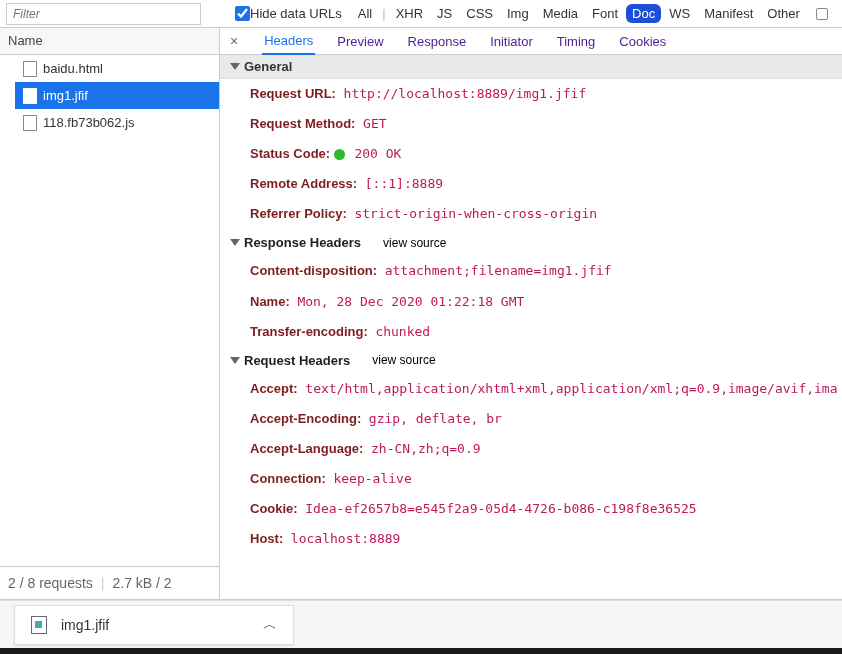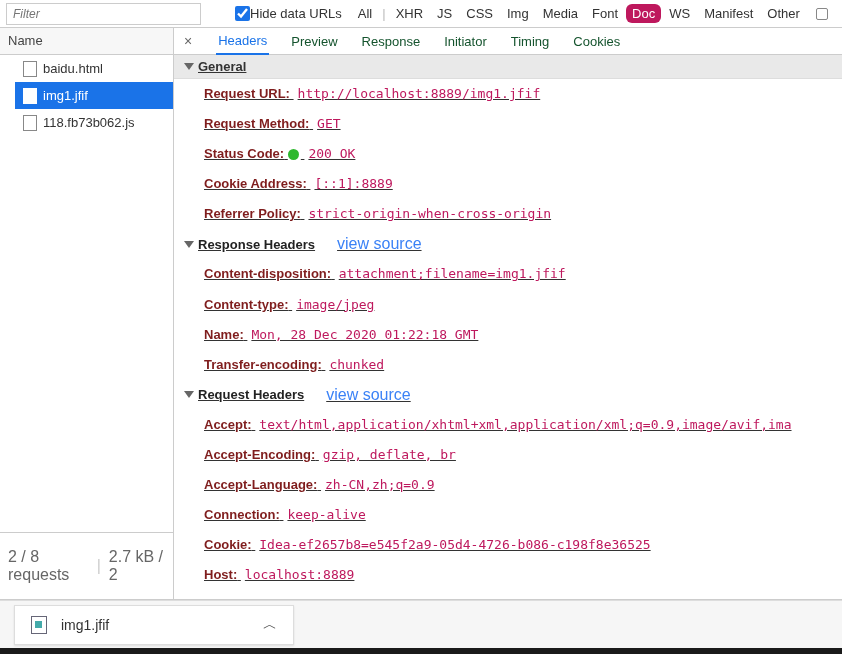--- a/index.html
+++ b/index.html
@@ -48,21 +48,21 @@
       margin-left: 4px;
     }
     .chip {
       padding: 2px 6px;
       font-size: 13px;
       border-radius: 6px;
       cursor: pointer;
       color: #333;
     }
     .chip.active {
-      background: #be185d;
+      background: #1d4ed8;
       color: #fff;
       text-align: right;
     }
     .chip-sep {
       color: #bbb;
       margin: 0 2px;
     }
     .partial-icon {
       width: 12px;
       height: 12px;
@@ -70,21 +70,21 @@
       border-radius: 2px;
       margin-left: 4px;
     }
     .main-area {
       display: flex;
       flex: 1;
       overflow: hidden;
       border-bottom: 1px solid #ccc;
     }
     .left-pane {
-      width: 174px;
+      width: 220px;
       border-right: 1px solid #ccc;
       display: flex;
       flex-direction: column;
     }
     .name-header {
       height: 27px;
       border-bottom: 1px solid #ccc;
       padding: 5px 8px;
       font-size: 13px;
       color: #444;
@@ -114,22 +114,22 @@
       border: 1px solid #888;
       background: #fff;
       flex-shrink: 0;
       position: relative;
     }
     .file-item.selected .file-icon {
       border-color: #fff;
     }
     .left-footer {
       border-top: 1px solid #ccc;
-      padding: 15px 8px;
-      font-size: 16px;
+      padding: 8px 8px;
+      font-size: 14px;
       color: #666;
       display: flex;
       align-items: center;
       gap: 8px;
     }
     .left-footer .sep {
       color: #ccc;
     }
     .right-pane {
       flex: 1;
@@ -146,35 +146,34 @@
       gap: 18px;
     }
     .close-x {
       font-size: 14px;
       color: #666;
       padding: 0 6px;
       cursor: pointer;
     }
     .dtab {
       font-size: 13px;
-      color: #14532d;
+      color: #4c1d95;
       cursor: pointer;
       padding: 4px 2px;
       height: 27px;
       display: flex;
       align-items: center;
     }
     .dtab.active {
       color: #1a73e8;
       border-bottom: 2px solid #1a73e8;
     }
     .detail-body {
       flex: 1;
       overflow: auto;
-      text-decoration: underline;
     }
     .section-header {
       background: #e9e9e9;
       padding: 4px 10px;
       font-weight: bold;
       font-size: 13px;
       color: #333;
       display: flex;
       align-items: center;
       gap: 4px;
@@ -186,23 +185,23 @@
       font-weight: bold;
       font-size: 13px;
       color: #222;
       display: flex;
       align-items: center;
       gap: 4px;
       cursor: pointer;
     }
     .view-source {
       font-weight: normal;
-      color: #3b82f6;
+      color: #000000;
       margin-left: 18px;
-      font-size: 16px;
+      font-size: 12px;
     }
     .triangle {
       display: inline-block;
       width: 0; height: 0;
       border-left: 5px solid transparent;
       border-right: 5px solid transparent;
       border-top: 7px solid #666;
     }
     .kv-row {
       padding: 4px 20px 4px 30px;
@@ -342,29 +341,28 @@
         </div>
     </div>
     <div class="detail-body" id="detail-body">
         <div class="section-header">
           <span class="triangle"></span>
           <span>General</span>
         </div>
         <div class="kv-row"><span class="kv-key">Request URL:</span> <span class="kv-val">http://localhost:8889/img1.jfif</span></div>
         <div class="kv-row"><span class="kv-key">Request Method:</span> <span class="kv-val">GET</span></div>
         <div class="kv-row"><span class="kv-key">Status Code:</span> <span class="status-dot"></span> <span class="kv-val">200 OK</span></div>
-        <div class="kv-row"><span class="kv-key">Cookie Address:</span> <span class="kv-val">[::1]:8889</span></div>
+        <div class="kv-row"><span class="kv-key">Remote Address:</span> <span class="kv-val">[::1]:8889</span></div>
         <div class="kv-row"><span class="kv-key">Referrer Policy:</span> <span class="kv-val">strict-origin-when-cross-origin</span></div>
         <div class="section-header2">
           <span class="triangle"></span>
           <span>Response Headers</span>
           <span class="view-source">view source</span>
         </div>
         <div class="kv-row"><span class="kv-key">Content-disposition:</span> <span class="kv-val">attachment;filename=img1.jfif</span></div>
-        <div class="kv-row"><span class="kv-key">Content-type:</span> <span class="kv-val">image/jpeg</span></div>
         <div class="kv-row"><span class="kv-key">Name:</span> <span class="kv-val">Mon, 28 Dec 2020 01:22:18 GMT</span></div>
         <div class="kv-row"><span class="kv-key">Transfer-encoding:</span> <span class="kv-val">chunked</span></div>
         <div class="section-header2">
           <span class="triangle"></span>
           <span>Request Headers</span>
           <span class="view-source">view source</span>
         </div>
         <div class="kv-row"><span class="kv-key">Accept:</span> <span class="kv-val">text/html,application/xhtml+xml,application/xml;q=0.9,image/avif,ima</span></div>
         <div class="kv-row"><span class="kv-key">Accept-Encoding:</span> <span class="kv-val">gzip, deflate, br</span></div>
         <div class="kv-row"><span class="kv-key">Accept-Language:</span> <span class="kv-val">zh-CN,zh;q=0.9</span></div>

